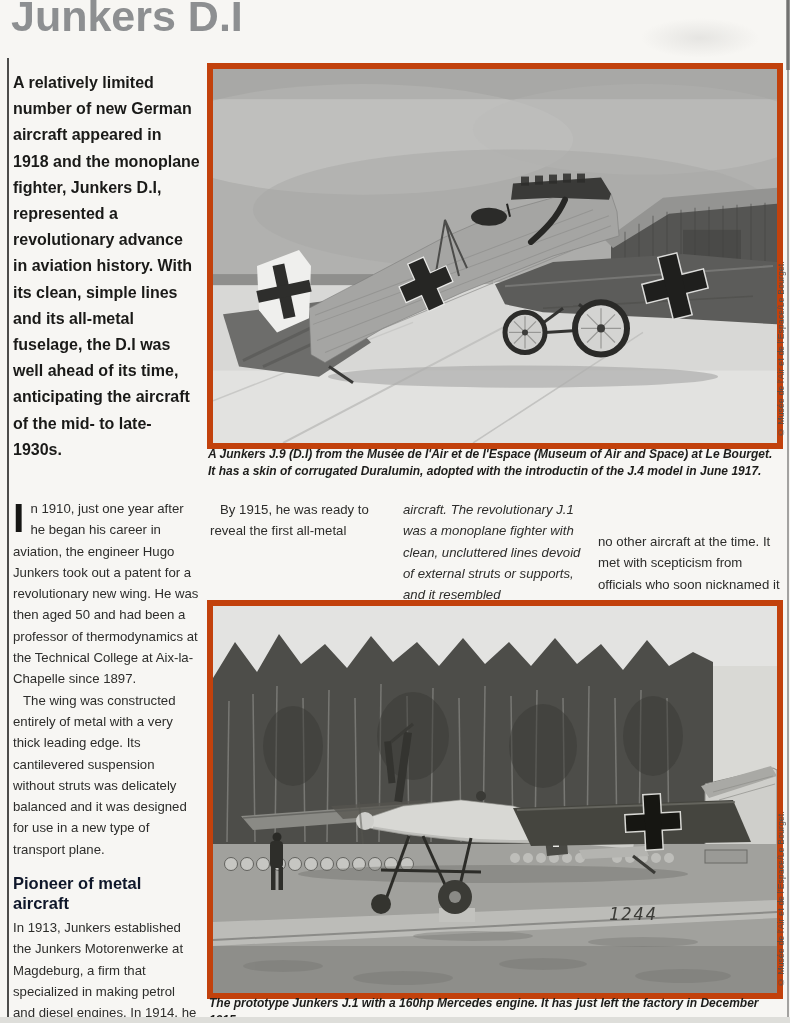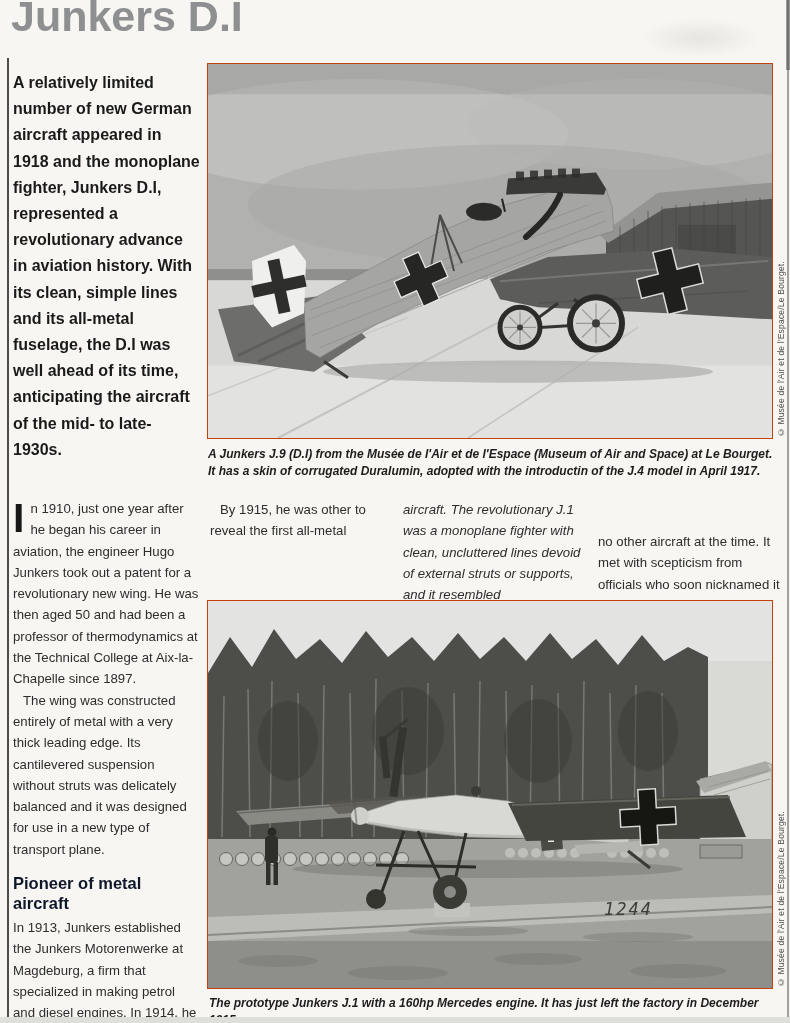--- a/index.html
+++ b/index.html
@@ -12,21 +12,21 @@
   .edge-right-top{position:absolute;right:0;top:0;width:4px;height:70px;background:#4a4a48;opacity:.55;}
   .smudge{position:absolute;right:30px;top:18px;width:120px;height:40px;
           background:radial-gradient(ellipse at center,rgba(150,150,148,.18),rgba(150,150,148,0) 70%);}
 
   .title{position:absolute;left:11px;top:-8px;margin:0;font-size:43px;font-weight:bold;
          letter-spacing:0px;color:#8d8f91;}
 
   .intro{position:absolute;left:13px;top:70px;width:187px;font-size:16px;line-height:26.2px;
          font-weight:bold;color:#1a1a18;}
 
-  .photo{position:absolute;border:1px solid #c2410c;background:#b6b6b4;overflow:hidden;}
+  .photo{position:absolute;border:6px solid #c2410c;background:#b6b6b4;overflow:hidden;}
   .photo svg{display:block;width:100%;height:100%;}
   .photo-top{left:207px;top:63px;width:564px;height:374px;}
   .photo-bottom{left:207px;top:600px;width:564px;height:387px;}
 
   .caption{position:absolute;font-weight:bold;font-style:italic;font-size:12px;line-height:17px;color:#1d1d1b;}
   .caption-top{left:208px;top:446px;width:570px;}
   .caption-bottom{left:209px;top:995px;width:570px;}
 
   .credit{position:absolute;width:15px;font-size:8.5px;color:#4e4e4c;letter-spacing:.2px;}
   .credit span{position:absolute;bottom:2px;left:2px;writing-mode:vertical-rl;transform:rotate(180deg);white-space:nowrap;}
@@ -163,31 +163,31 @@
         <line x1="374" y1="244" x2="402" y2="272"></line>
           <line x1="402" y1="244" x2="374" y2="272"></line>
       </g>
       <circle cx="388" cy="258" r="4" fill="#3c3c3a"></circle>
       <line x1="116" y1="296" x2="140" y2="312" stroke="#3a3a38" stroke-width="3"></line>
     </svg>
   </figure>
   <div class="credit credit-top">
     <span>© Musée de l'Air et de l'Espace/Le Bourget.</span>
   </div>
-  <div class="caption caption-top">A Junkers J.9 (D.I) from the Musée de l'Air et de l'Espace (Museum of Air and Space) at Le Bourget. It has a skin of corrugated Duralumin, adopted with the introductin of the J.4 model in April 1917.</div>
+  <div class="caption caption-top">A Junkers J.9 (D.I) from the Musée de l'Air et de l'Espace (Museum of Air and Space) at Le Bourget. It has a skin of corrugated Duralumin, adopted with the introductin of the J.4 model in June 1917.</div>
 
   <div class="col col1">
     <p class="body-p"><span class="dropcap">I</span><span>n 1910, just one year after he began his career in aviation, the engineer Hugo Junkers took out a patent for a revolutionary new wing. He was then aged 50 and had been a professor of thermodynamics at the Technical College at Aix-la-Chapelle since 1897.</span></p>
     <p class="body-p indent">The wing was constructed entirely of metal with a very thick leading edge. Its cantilevered suspension without struts was delicately balanced and it was designed for use in a new type of transport plane.</p>
     <h2 class="subhead">Pioneer of metal aircraft</h2>
     <p class="body-p">In 1913, Junkers established the Junkers Motorenwerke at Magdeburg, a firm that specialized in making petrol and diesel engines. In 1914, he had a wind tunnel built near Aachen and, in the same year, he began static</p>
   </div>
 
   <div class="col col2">
-    <p class="indent">By 1915, he was other to reveal the first all-metal</p>
+    <p class="indent">By 1915, he was ready to reveal the first all-metal</p>
   </div>
 
   <div class="col col3">
     <p>aircraft. The revolutionary J.1 was a monoplane fighter with clean, uncluttered lines devoid of external struts or supports, and it resembled</p>
   </div>
 
   <div class="col col4">
     <p><span>no other aircraft at the time. It met with scepticism from officials who soon nicknamed it </span><em>Blechesel</em><span> (tin donkey) and refused to support its</span></p>
   </div>
 

